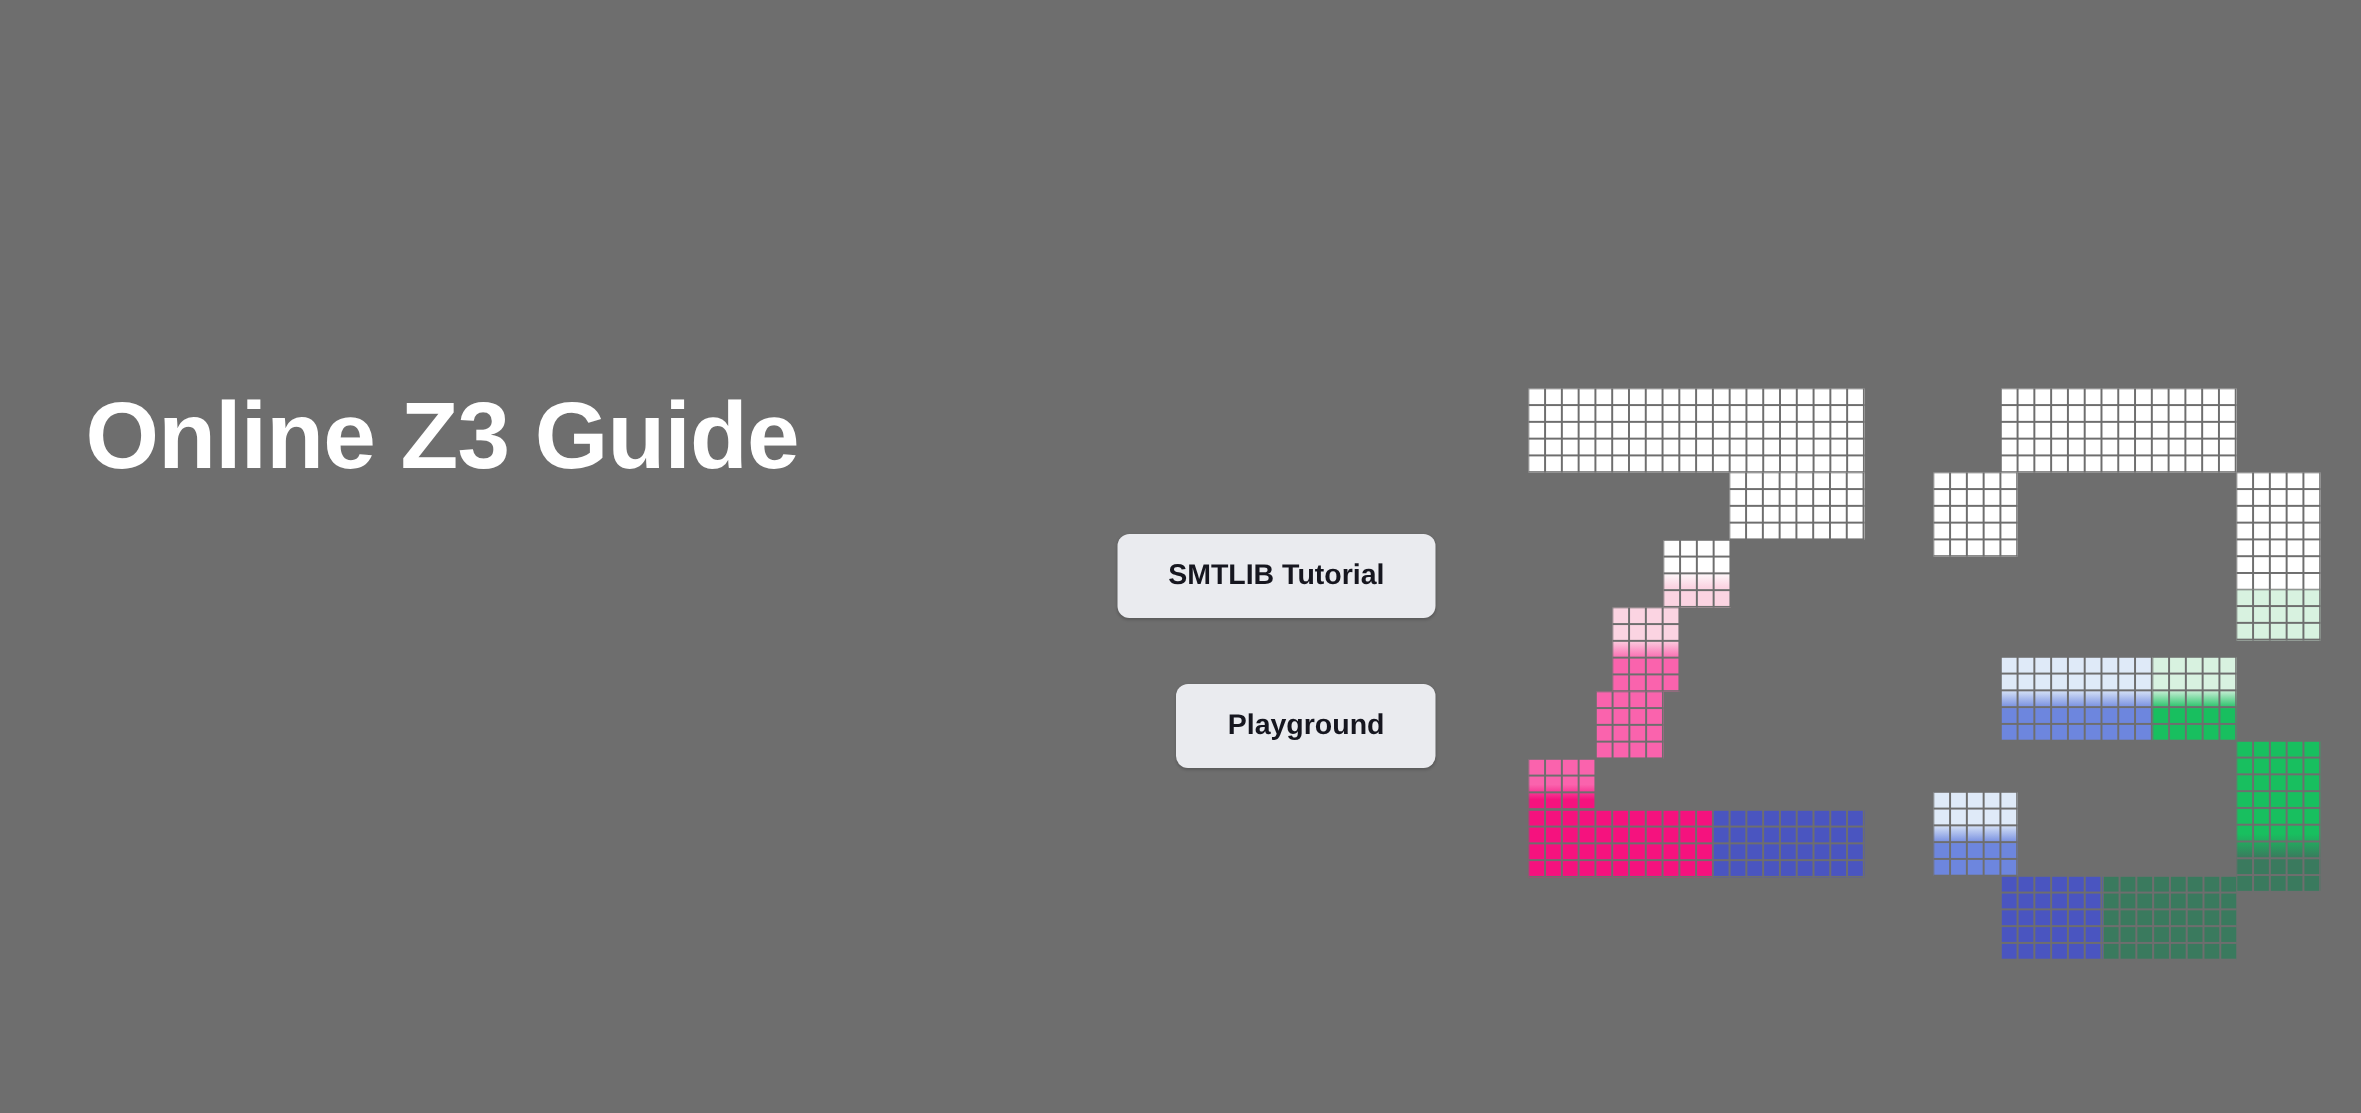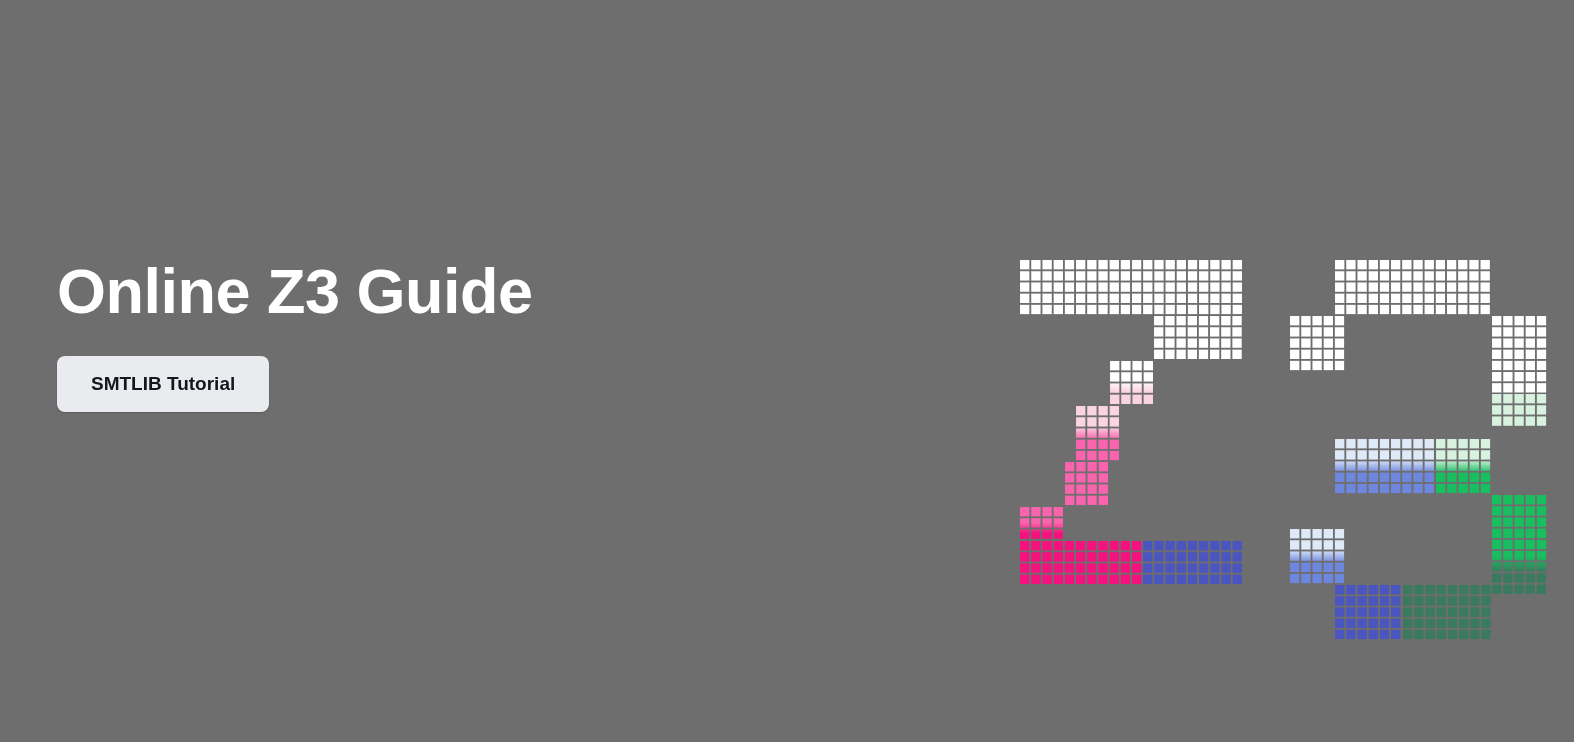--- a/index.html
+++ b/index.html
@@ -35,21 +35,21 @@
     font-weight: bold;
     color: #ffffff;
     letter-spacing: -0.5px;
     line-height: 1.05;
     margin: 0 0 32px 0;
     white-space: nowrap;
   }
 
   .btn-row {
     display: flex;
-    flex-direction: row;
+    flex-direction: column;
     align-items: flex-end;
     gap: 44px;
   }
 
   .hero-btn {
     background: #eaebef;
     color: #16161f;
     border: none;
     border-radius: 8px;
     font-family: "Liberation Sans", sans-serif;
@@ -101,20 +101,21 @@
 </head>
 <body>
 
 <div class="hero">
 
   <div class="hero-text">
     <h1 class="page-title">Online Z3 Guide</h1>
 
     <div class="btn-row">
       <button class="hero-btn">SMTLIB Tutorial</button>
+      <button class="hero-btn">Playground</button>
     </div>
   </div>
 
   <div class="logo-wrap">
     <div class="glyph glyph-7" id="glyph7">
         <div class="block" style="left: 0px; top: 0px; width: 224px; height: 56px; background: rgb(255, 255, 255);"></div>
         <div class="block" style="left: 134px; top: 56px; width: 90px; height: 45px; background: rgb(255, 255, 255);"></div>
         <div class="block" style="left: 90px; top: 101px; width: 45px; height: 45px; background: linear-gradient(rgb(255, 255, 255) 0%, rgb(255, 255, 255) 45%, rgb(251, 212, 226) 70%, rgb(251, 212, 226) 100%);"></div>
         <div class="block" style="left: 56px; top: 146px; width: 45px; height: 56px; background: linear-gradient(rgb(251, 212, 226) 0%, rgb(251, 212, 226) 38%, rgb(250, 99, 173) 62%, rgb(250, 99, 173) 100%);"></div>
         <div class="block" style="left: 45px; top: 202px; width: 45px; height: 45px; background: rgb(250, 99, 173);"></div>

